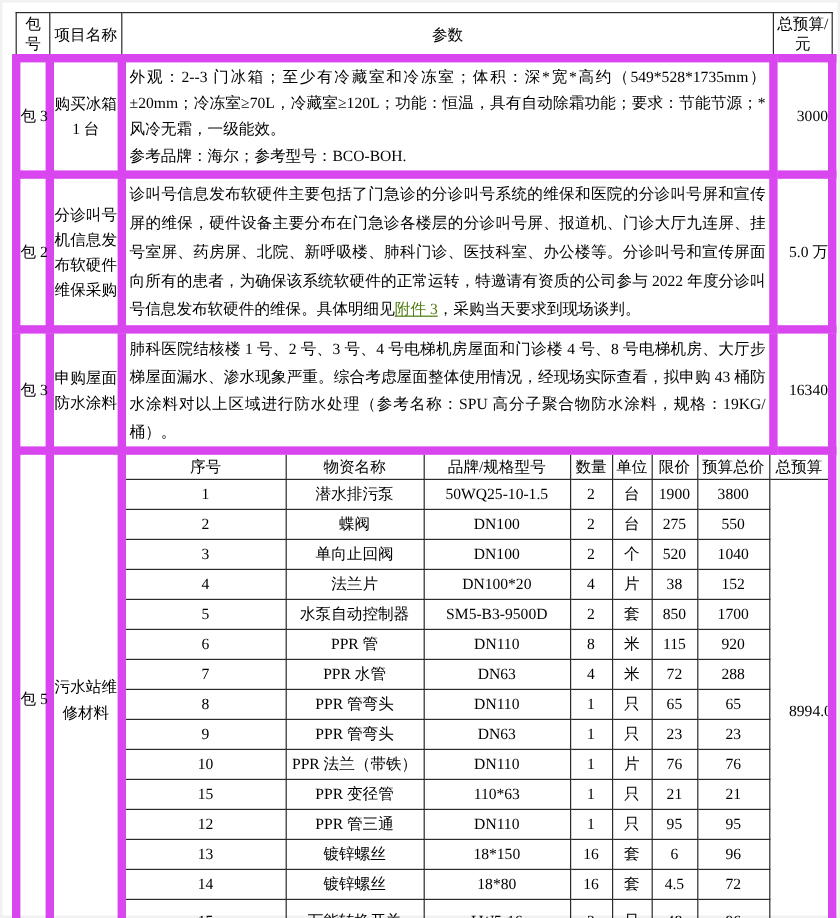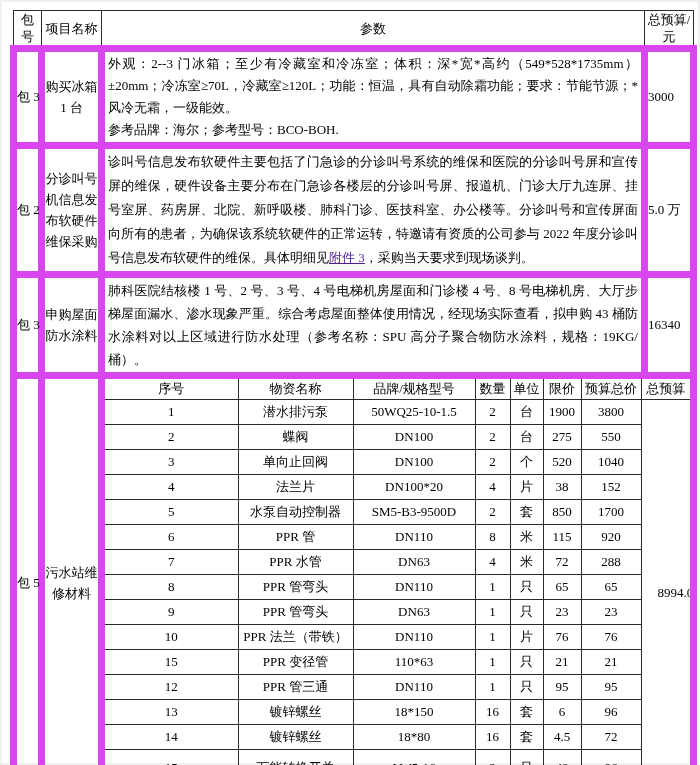--- a/index.html
+++ b/index.html
@@ -20,34 +20,34 @@
   }
   table.outer > tbody > tr > td {
     border: 7px solid #d946ef;
     vertical-align: middle;
     font-size: 13px;
   }
 
   .c-pkg   { text-align: center; padding: 0; white-space: nowrap; }
   .c-name  { text-align: center; padding: 0 0; line-height: 21px; }
   .c-param { text-align: justify; padding: 1px 3px; vertical-align: middle; }
-  .c-budget{ text-align: left; padding: 0; }
+  .c-budget{ text-align: right; padding: 0; }
 
   th.hcell { border: 1px solid #2b2b2b; font-weight: normal; font-size: 13px; text-align: center; padding: 0 1px; line-height: 17px; }
 
   .row-header  { height: 36px; }
   .row-pkg1    { height: 88px; }
   .row-pkg2    { height: 125px; }
   .row-pkg3    { height: 70px; }
 
   .row-pkg1 .c-param p { margin: 0; line-height: 22px; }
   .row-pkg2 .c-param p { margin: 0; line-height: 24px; }
   .row-pkg3 .c-param p { margin: 0; line-height: 23px; }
 
-  a.doclink { color: #4c1d95; text-decoration: underline; cursor: pointer; }
+  a.doclink { color: #4d7c0f; text-decoration: underline; cursor: pointer; }
 
   td.nested-cell { padding: 0; vertical-align: top; }
 
   table.inner {
     width: 100%;
     border-collapse: collapse;
     table-layout: fixed;
   }
   table.inner td {
     border: 1px solid #2b2b2b;

